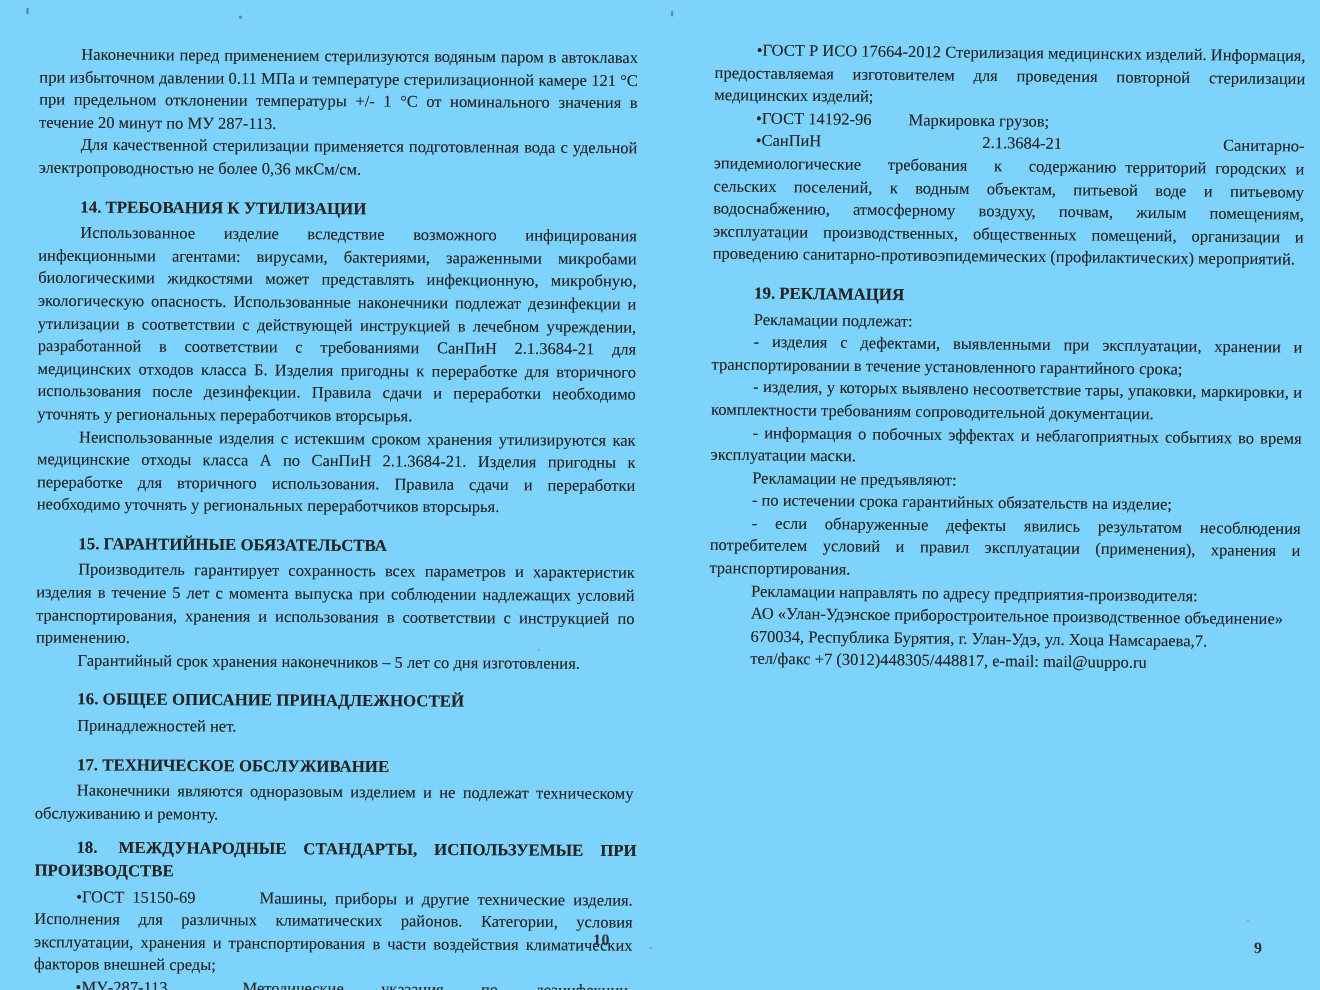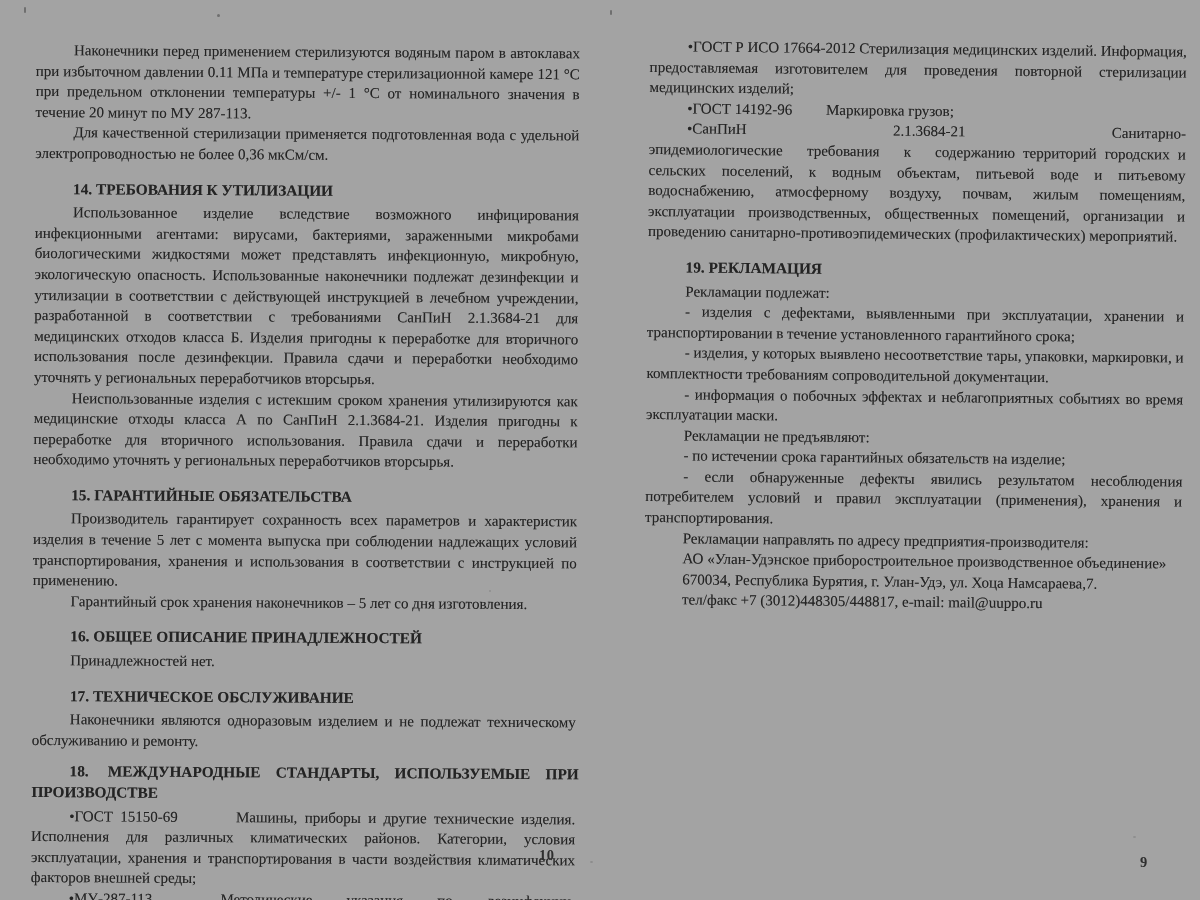--- a/index.html
+++ b/index.html
@@ -5,21 +5,21 @@
   html, body {
     margin: 0; padding: 0;
     width: 1200px; height: 900px;
     background: #fdfdfd;
     overflow: hidden;
     font-family: "Liberation Serif", "DejaVu Serif", serif;
   }
   .scan-surface {
     position: relative;
     width: 1200px; height: 900px;
-    background: #a3a3a3;
+    background: #7dd3fc;
   }
   .page-col {
     position: absolute;
     color: #242424;
     font-size: 15px;
     line-height: 20.6px;
     text-shadow: 0 0 0.45px rgba(40,40,40,0.45);
   }
   .page-col.left {
     left: 36px; top: 40px; width: 544px;

